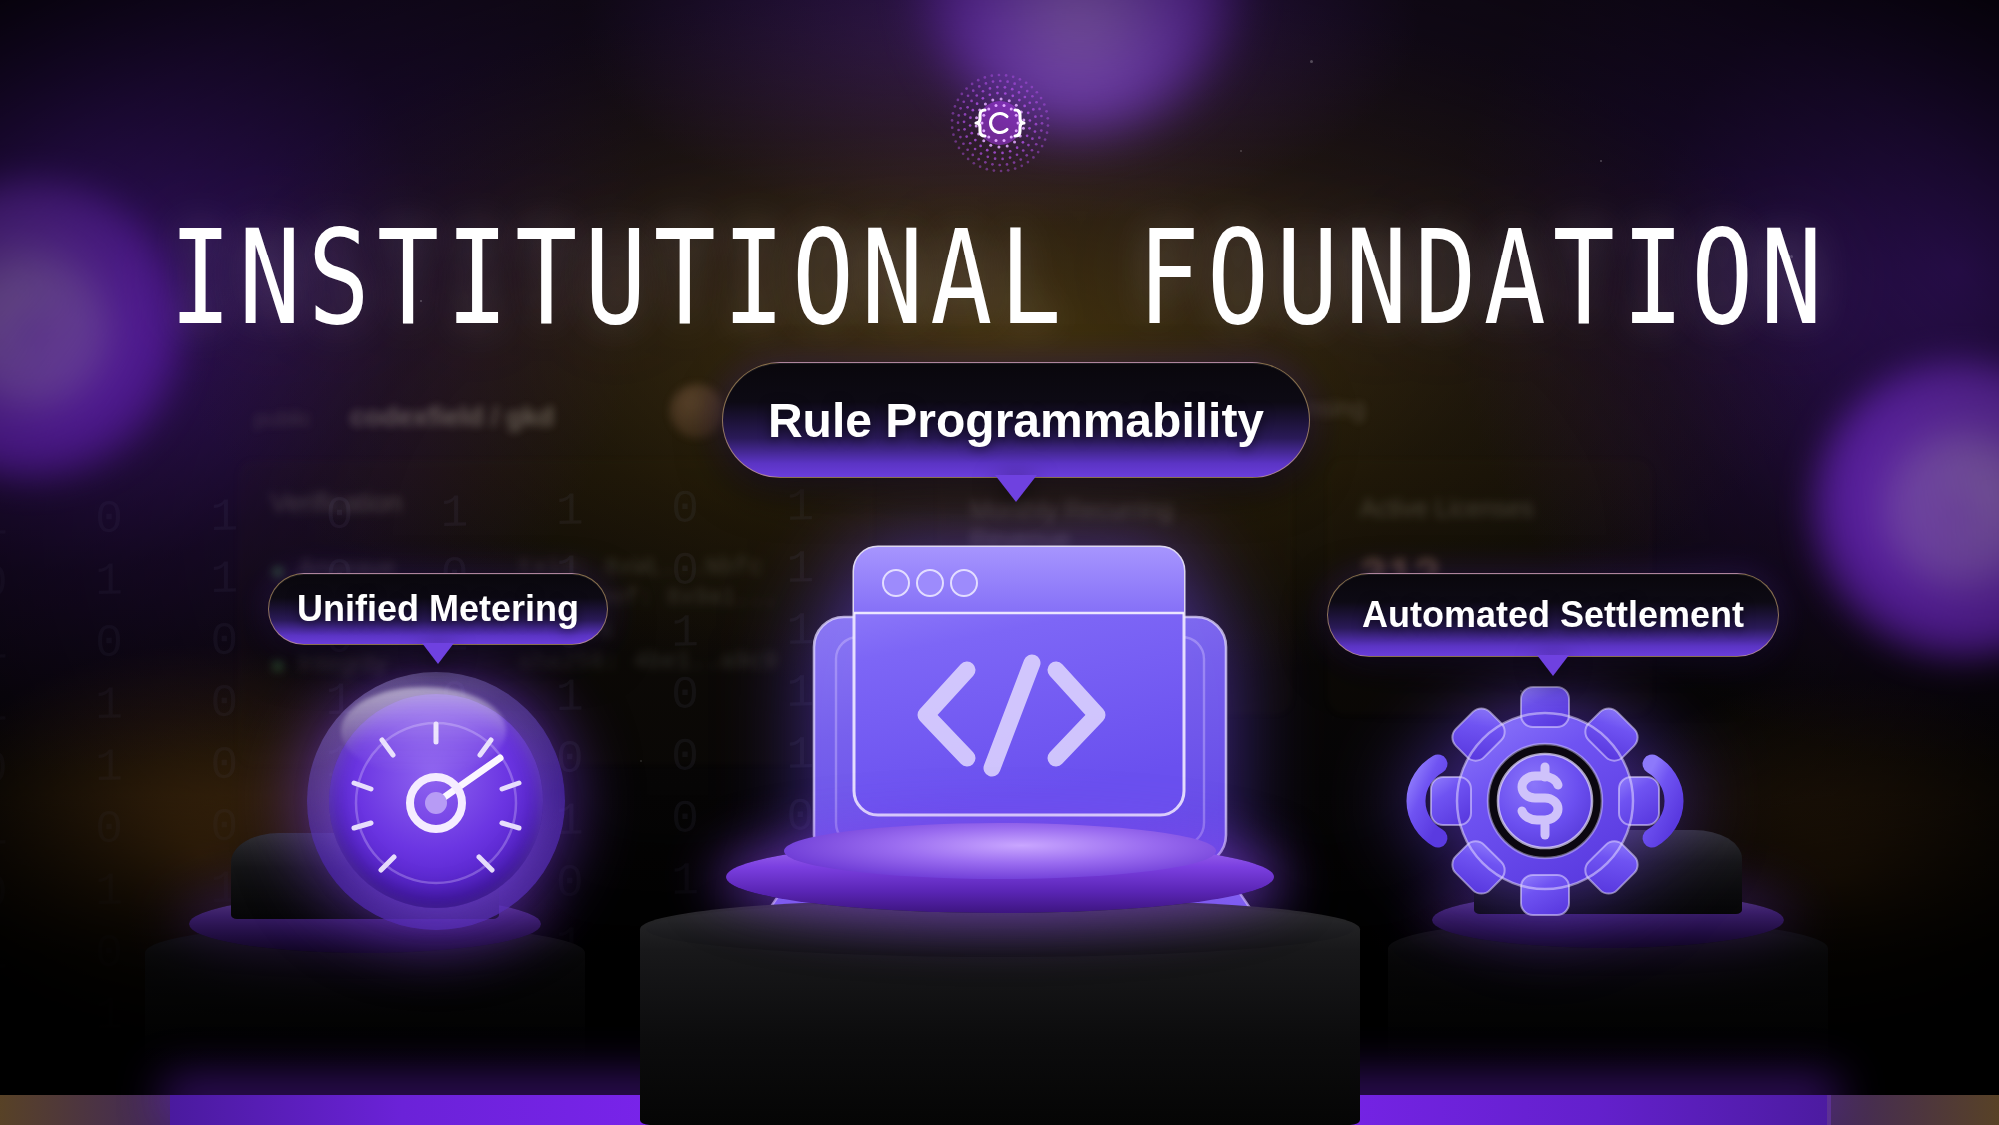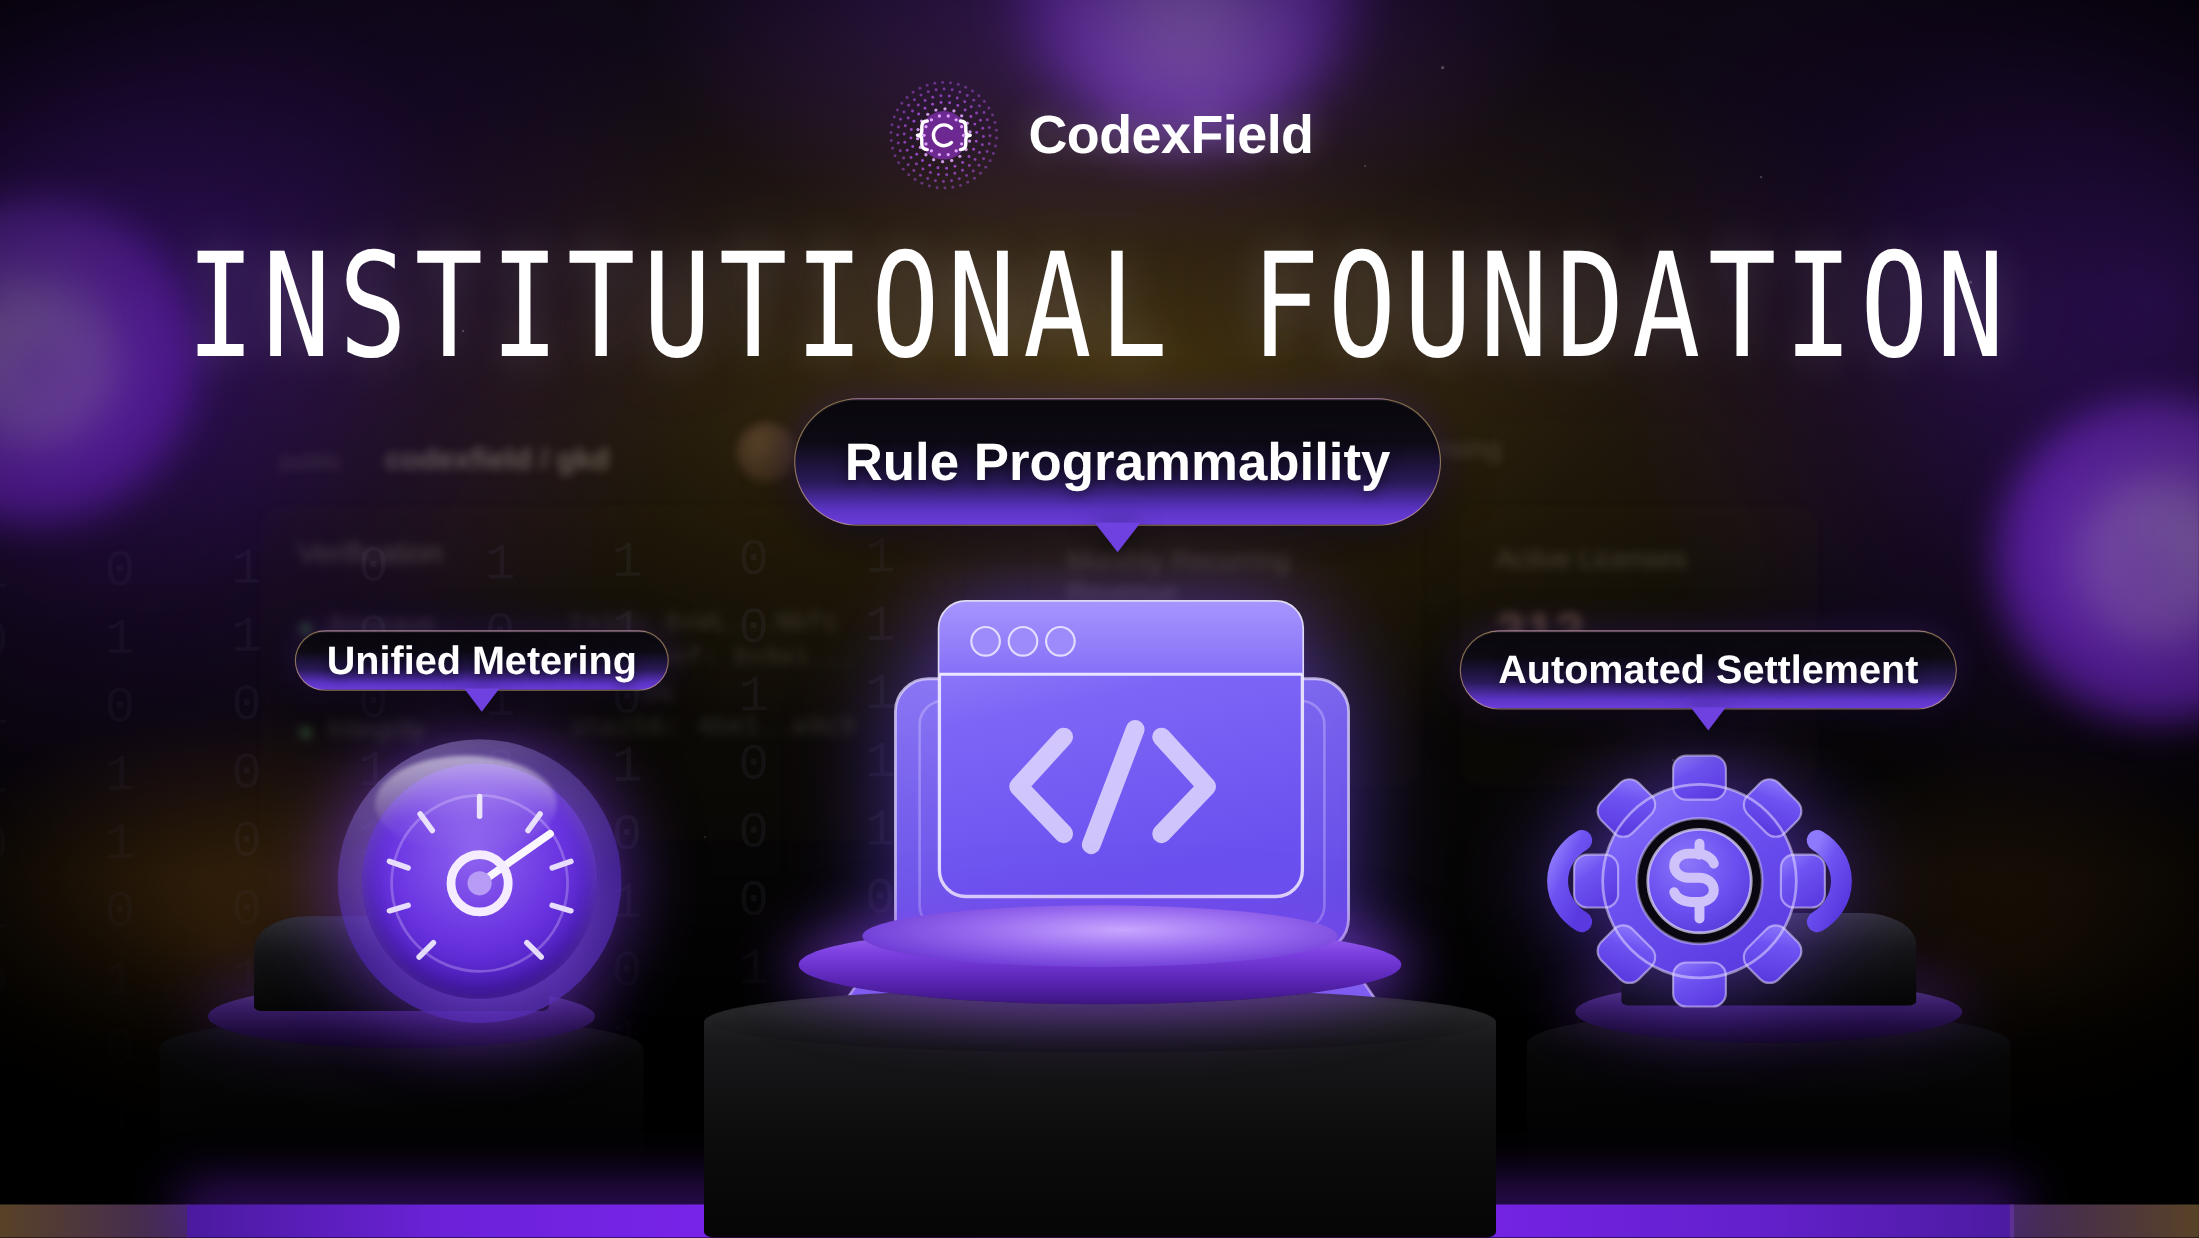--- a/index.html
+++ b/index.html
@@ -162,24 +162,24 @@
   .pill-tip{
     position:absolute; left:50%; bottom:-25px; transform:translateX(-50%);
     width:0;height:0;
     border-left:21px solid transparent;
     border-right:21px solid transparent;
     border-top:27px solid #6f41e0;
     filter:drop-shadow(0 6px 12px rgba(0,0,0,.55));
   }
   #pill-center{ left:722px; top:362px; width:588px; height:116px; }
   #pill-center .pill-label{ font-size:48px; }
-  #pill-left{ left:268px; top:573px; width:340px; height:55px; }
+  #pill-left{ left:268px; top:573px; width:340px; height:72px; }
   #pill-left .pill-label{ font-size:36px; }
   #pill-left .pill-tip{ bottom:-20px; border-left-width:16px; border-right-width:16px; border-top-width:21px; }
-  #pill-right{ left:1327px; top:573px; width:452px; height:72px; }
+  #pill-right{ left:1327px; top:573px; width:452px; height:84px; }
   #pill-right .pill-label{ font-size:36px; }
   #pill-right .pill-tip{ bottom:-20px; border-left-width:16px; border-right-width:16px; border-top-width:21px; }
 
   
   .icon3d{ position:absolute; z-index:25; }
 
   
   #gauge{ left:307px; top:672px; width:258px; height:258px; }
   #gauge .glass{
     position:absolute; inset:0; border-radius:50%;
@@ -620,18 +620,17 @@
             <circle cx="86.41" cy="87.46" r="1.35" fill="#b452ec" opacity="0.45"></circle>
             <circle cx="80.91" cy="92.06" r="1.35" fill="#b452ec" opacity="0.45"></circle>
           </g>
         <g stroke="#ffffff" stroke-width="3.1" fill="none" stroke-linecap="round" stroke-linejoin="round">
           <path d="M38 40 q-5 0 -5 5 v4 q0 4 -4 4 q4 0 4 4 v4 q0 5 5 5"></path>
           <path d="M68 40 q5 0 5 5 v4 q0 4 4 4 q-4 0 -4 4 v4 q0 5 -5 5"></path>
           <path d="M60 46.5 a9.5 9.5 0 1 0 0 13"></path>
         </g>
       </svg>
     </div>
-    <div id="brand-name">CodexField</div>
   </div>
 
   <h1 id="headline">INSTITUTIONAL FOUNDATION</h1>
 
 </div>
 
 </body></html>

